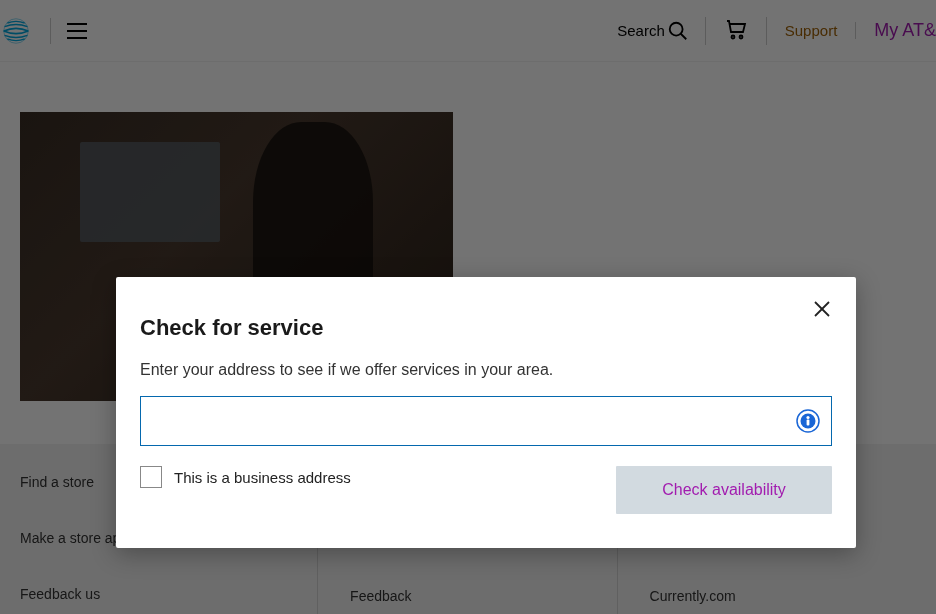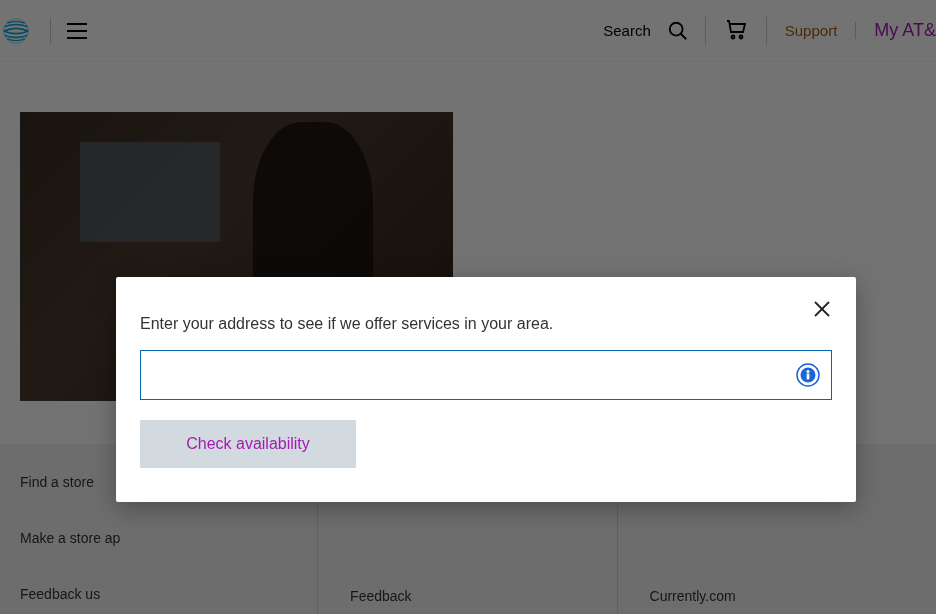--- a/index.html
+++ b/index.html
@@ -57,21 +57,21 @@
     }
     .header-right {
       display: flex;
       align-items: center;
       gap: 0;
       padding-right: 0;
     }
     .search-wrap {
       display: flex;
       align-items: center;
-      gap: 16px;
+      gap: 2px;
       font-size: 15px;
       color: #000;
       cursor: pointer;
       padding-right: 16px;
     }
     .search-icon {
       width: 22px;
       height: 22px;
     }
     .cart-wrap {
@@ -317,26 +317,31 @@
 
 <div class="overlay"></div>
 
 <div class="modal">
   <div class="modal-close">
     <svg width="16" height="16" viewBox="0 0 16 16" stroke="#222" stroke-width="1.8">
       <line x1="1" y1="1" x2="15" y2="15"></line>
       <line x1="15" y1="1" x2="1" y2="15"></line>
     </svg>
   </div>
+  <h2 class="modal-title">Check for service</h2>
   <p class="modal-subtitle">Enter your address to see if we offer services in your area.</p>
   <div class="address-input-wrap">
     <input class="address-input" type="text" autofocus="" value="" style="">
     <svg class="pw-icon" viewBox="0 0 24 24">
       <circle cx="12" cy="12" r="11" fill="#fff" stroke="#1a66d6" stroke-width="1.5"></circle>
       <circle cx="12" cy="12" r="7.5" fill="#1a66d6"></circle>
       <circle cx="12" cy="8.5" r="1.6" fill="#fff"></circle>
       <rect x="10.6" y="10.5" width="2.8" height="6" rx="1" fill="#fff"></rect>
     </svg>
   </div>
   <div class="bottom-row">
+    <div class="checkbox-wrap">
+      <div class="checkbox"></div>
+      <span class="checkbox-label">This is a business address</span>
+    </div>
     <button class="check-btn">Check availability</button>
   </div>
 </div>
 
 </body></html>

